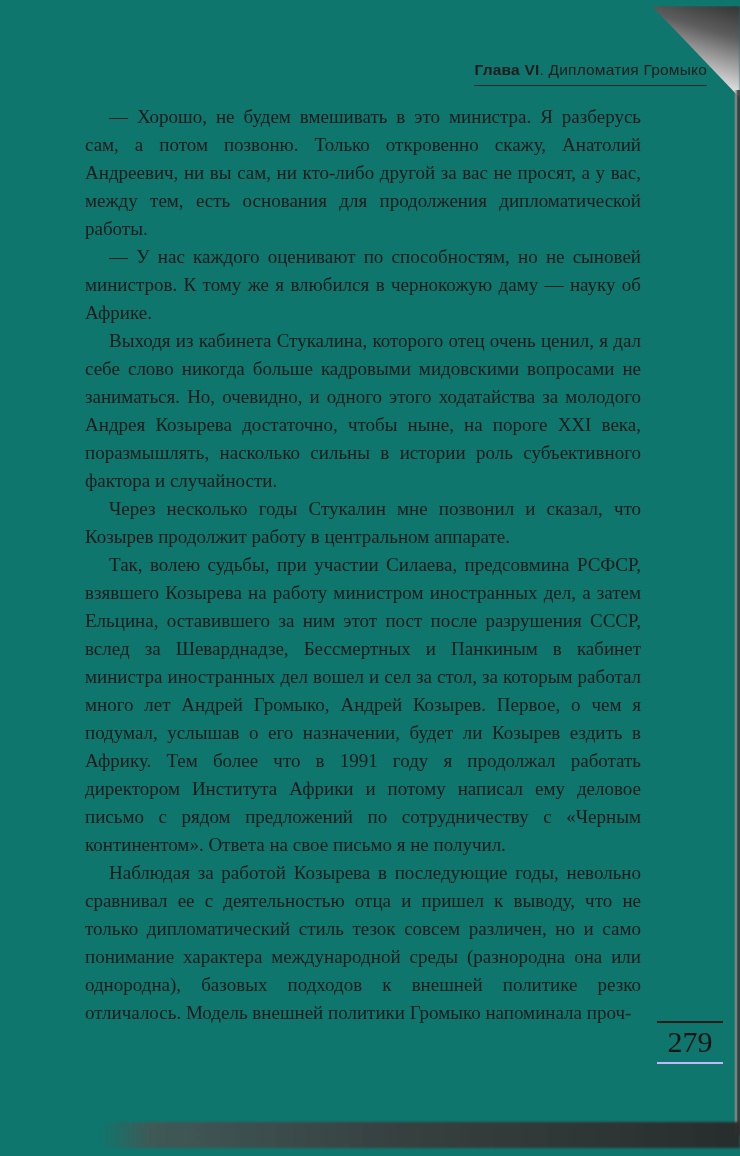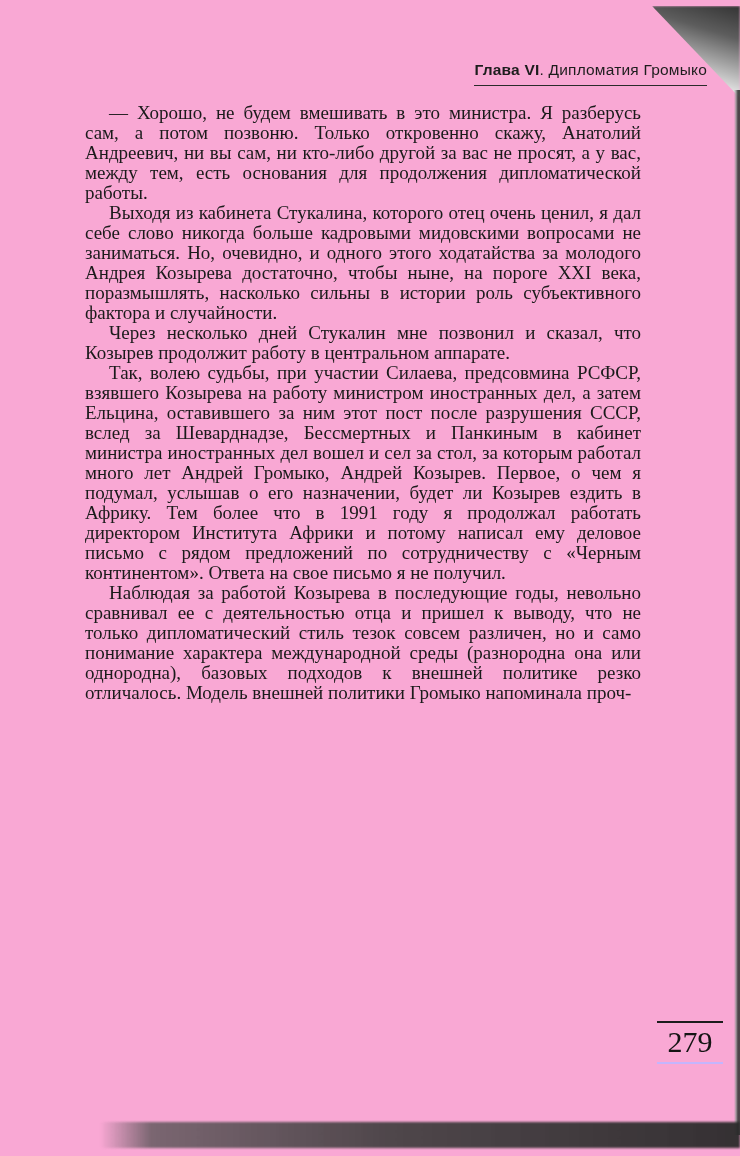--- a/index.html
+++ b/index.html
@@ -4,21 +4,21 @@
 <style>
   html, body {
     margin: 0;
     padding: 0;
     background: #ffffff;
   }
   .page {
     position: relative;
     width: 740px;
     height: 1156px;
-    background: #f9a8d4;
+    background: #0f766e;
     overflow: hidden;
     font-family: "Liberation Serif", serif;
     color: #1b1b1b;
   }
 
   
   .running-head {
     position: absolute;
     top: 61px;
     right: 33px;
@@ -39,21 +39,21 @@
     position: absolute;
     left: 85px;
     top: 103px;
     width: 556px;
   }
   .para {
     margin: 0;
     text-indent: 24px;
     text-align: justify;
     font-size: 19px;
-    line-height: 20px;
+    line-height: 28px;
     hyphens: none;
   }
 
   
   .folio {
     position: absolute;
     right: 17px;
     bottom: 92px;
     width: 66px;
     text-align: center;
@@ -103,22 +103,23 @@
 <body>
 
 <div class="page">
 
   <div class="running-head">
     <span class="chapter">Глава VI</span><span>. Дипломатия Громыко</span>
   </div>
 
   <div class="text-block">
     <p class="para">— Хорошо, не будем вмешивать в это министра. Я разберусь сам, а потом позвоню. Только откровенно скажу, Анатолий Андреевич, ни вы сам, ни кто-либо другой за вас не просят, а у вас, между тем, есть основания для продолжения дипломатической работы.</p>
+    <p class="para">— У нас каждого оценивают по способностям, но не сыновей министров. К тому же я влюбился в чернокожую даму — науку об Африке.</p>
     <p class="para">Выходя из кабинета Стукалина, которого отец очень ценил, я дал себе слово никогда больше кадровыми мидовскими вопросами не заниматься. Но, очевидно, и одного этого ходатайства за молодого Андрея Козырева достаточно, чтобы ныне, на пороге XXI века, поразмышлять, насколько сильны в истории роль субъективного фактора и случайности.</p>
-    <p class="para">Через несколько дней Стукалин мне позвонил и сказал, что Козырев продолжит работу в центральном аппарате.</p>
+    <p class="para">Через несколько годы Стукалин мне позвонил и сказал, что Козырев продолжит работу в центральном аппарате.</p>
     <p class="para">Так, волею судьбы, при участии Силаева, предсовмина РСФСР, взявшего Козырева на работу министром иностранных дел, а затем Ельцина, оставившего за ним этот пост после разрушения СССР, вслед за Шеварднадзе, Бессмертных и Панкиным в кабинет министра иностранных дел вошел и сел за стол, за которым работал много лет Андрей Громыко, Андрей Козырев. Первое, о чем я подумал, услышав о его назначении, будет ли Козырев ездить в Африку. Тем более что в 1991 году я продолжал работать директором Института Африки и потому написал ему деловое письмо с рядом предложений по сотрудничеству с «Черным континентом». Ответа на свое письмо я не получил.</p>
     <p class="para">Наблюдая за работой Козырева в последующие годы, невольно сравнивал ее с деятельностью отца и пришел к выводу, что не только дипломатический стиль тезок совсем различен, но и само понимание характера международной среды (разнородна она или однородна), базовых подходов к внешней политике резко отличалось. Модель внешней политики Громыко напоминала проч-</p>
   </div>
 
   <div class="folio">
     <span>279</span>
   </div>
 
   <div class="shadow-corner"></div>
   <div class="edge-right"></div>

